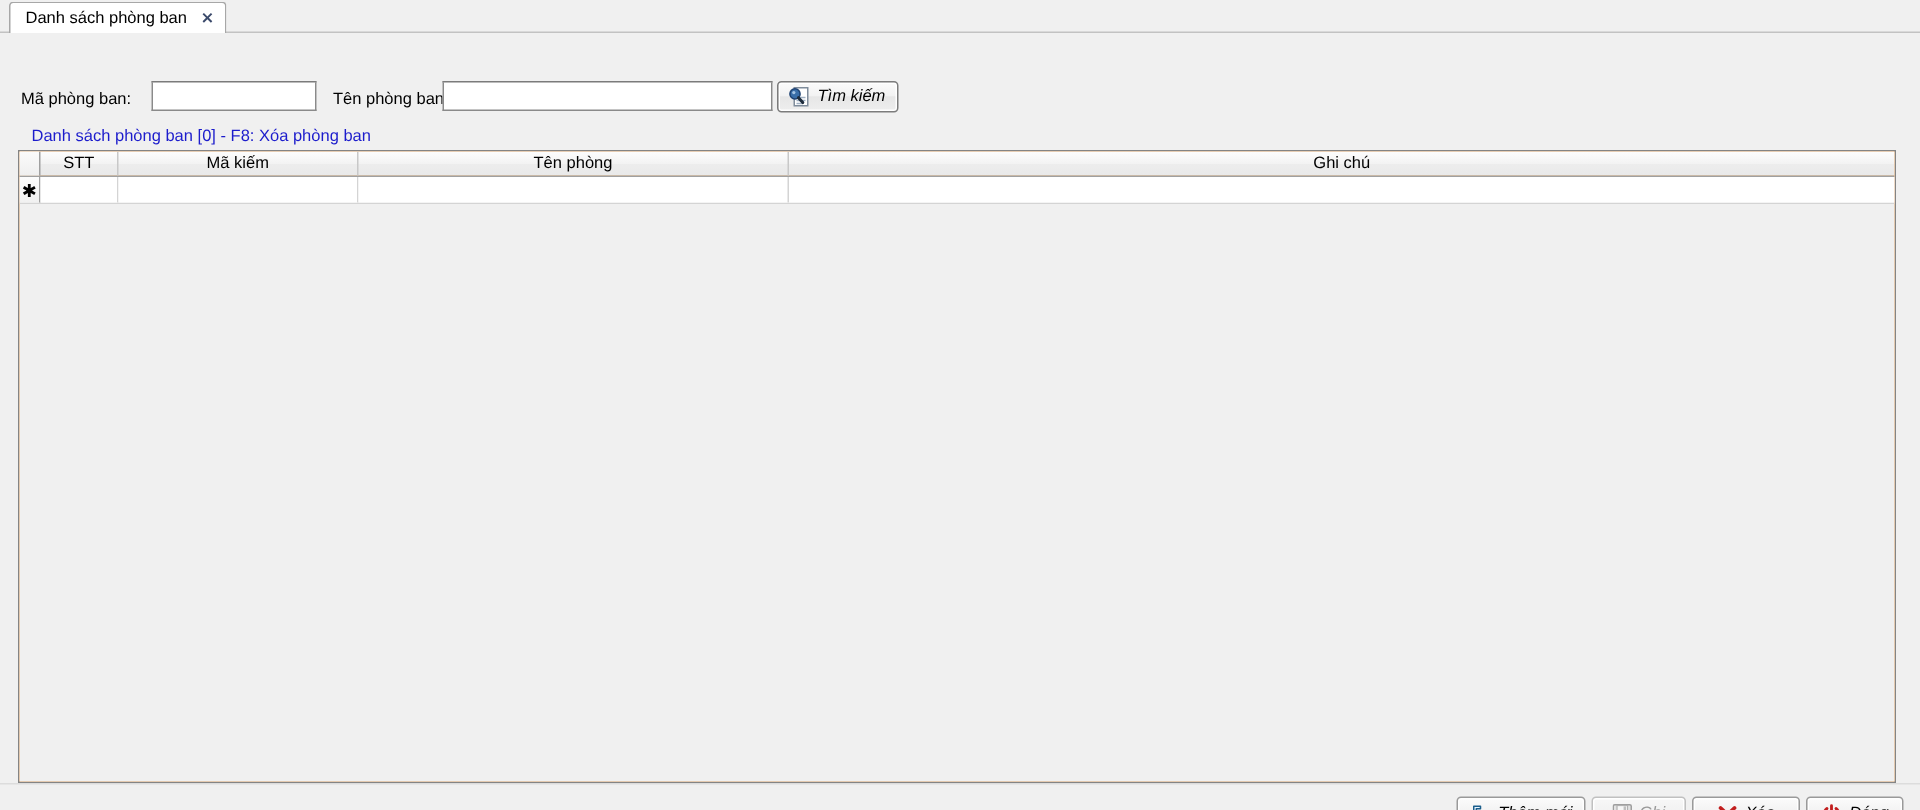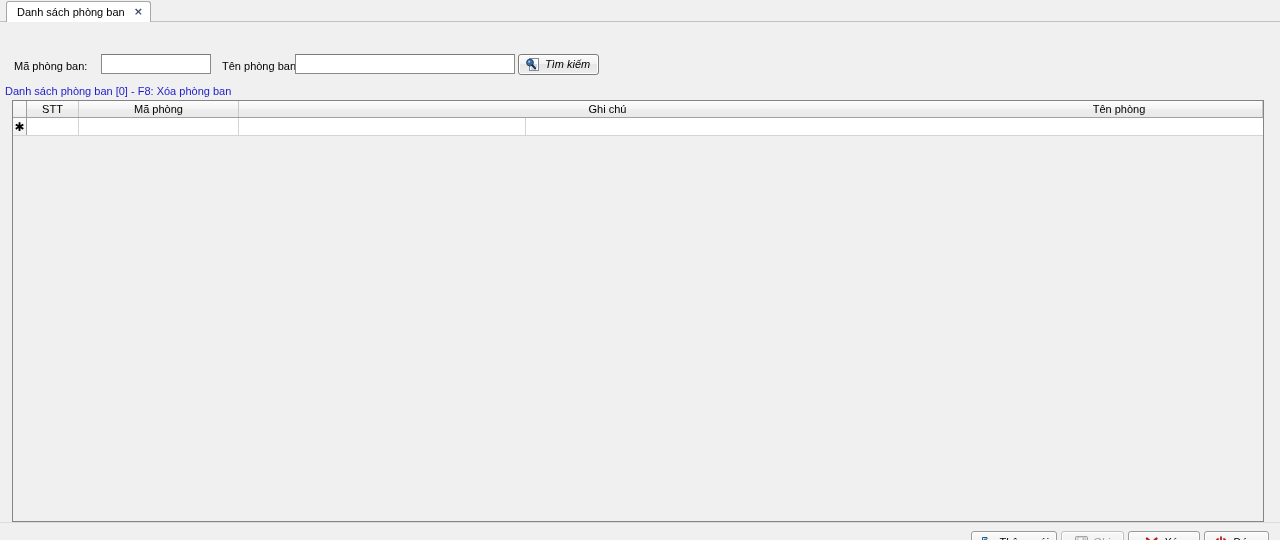--- a/index.html
+++ b/index.html
@@ -140,21 +140,21 @@
   #btn-tim-kiem {
     left: 518px; top: 32px; width: 81px; height: 21px;
     padding: 0 6px;
     justify-content: flex-start;
     border-color: #7c7c7c;
   }
 
   
   #grid-caption {
     position: absolute;
-    left: 5px; top: 62px;
+    left: 21px; top: 62px;
     font-size: 11px;
     color: #1c1ccc;
     line-height: 14px;
     white-space: nowrap;
     cursor: pointer;
     text-align: center;
   }
 
   
   #grid-outer {
@@ -312,23 +312,23 @@
 
     <div id="grid-caption">Danh sách phòng ban [0] - F8: Xóa phòng ban</div>
 
     <div id="grid-outer">
       <div id="grid-inner">
         <div id="grid-body">
 
           <div id="grid-header">
             <div class="hdr-cell rowhdr"></div>
             <div class="hdr-cell col-stt">STT</div>
-            <div class="hdr-cell col-ma">Mã phòng</div>
+            <div class="hdr-cell col-ma">Mã kiếm</div>
+            <div class="hdr-cell col-ten">Tên phòng</div>
             <div class="hdr-cell col-ghi">Ghi chú</div>
-            <div class="hdr-cell col-ten">Tên phòng</div>
           </div>
 
           <div id="grid-newrow">
             <div class="cell rowhdr">
               <span class="newrow-marker">✱</span>
             </div>
             <div class="cell col-stt"></div>
             <div class="cell col-ma"></div>
             <div class="cell col-ten"></div>
             <div class="cell col-ghi"></div>

